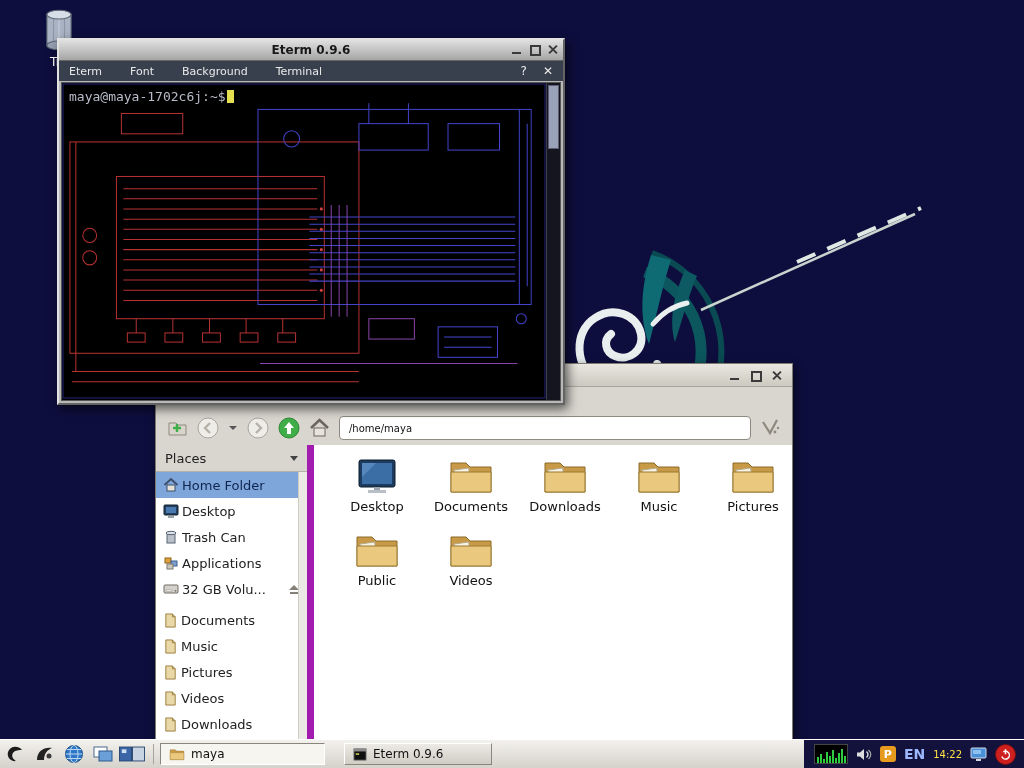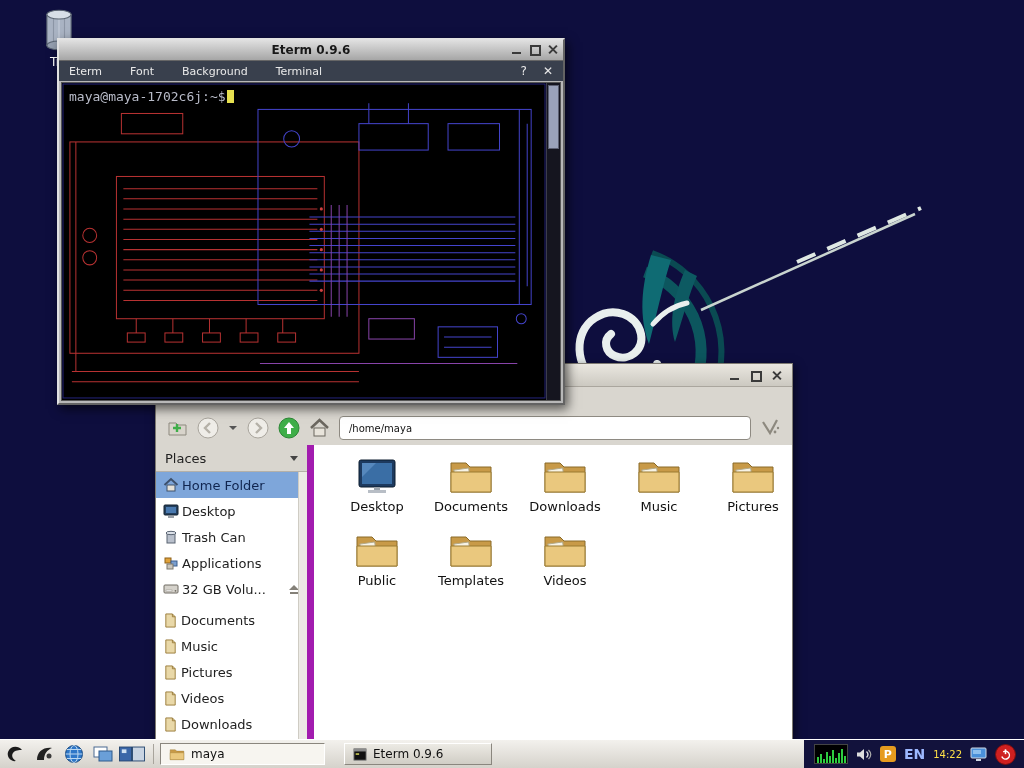--- a/index.html
+++ b/index.html
@@ -298,28 +298,20 @@
             </svg>
             <div class="flabel">Pictures</div>
           </div>
           <div class="cell">
             <svg width="46" height="38" viewBox="0 0 46 38">
               <path d="M3 5 h15 l4 4 h21 v25 h-40 z" fill="#c89a48" stroke="#8a6a28"></path>
               <rect x="7" y="11" width="15" height="19" fill="#f7f3e6" stroke="#b0a888" transform="rotate(-8 14 20)"></rect>
               <path d="M3 14 h40 v20 h-40 z" fill="#eac87e" stroke="#9a7a30"></path>
             </svg>
             <div class="flabel">Public</div>
-          </div>
-          <div class="cell">
-            <svg width="46" height="38" viewBox="0 0 46 38">
-              <path d="M3 5 h15 l4 4 h21 v25 h-40 z" fill="#c89a48" stroke="#8a6a28"></path>
-              <rect x="7" y="11" width="15" height="19" fill="#f7f3e6" stroke="#b0a888" transform="rotate(-8 14 20)"></rect>
-              <path d="M3 14 h40 v20 h-40 z" fill="#eac87e" stroke="#9a7a30"></path>
-            </svg>
-            <div class="flabel">Templates</div>
           </div>
           <div class="cell">
             <svg width="46" height="38" viewBox="0 0 46 38">
               <path d="M3 5 h15 l4 4 h21 v25 h-40 z" fill="#c89a48" stroke="#8a6a28"></path>
               <rect x="7" y="11" width="15" height="19" fill="#f7f3e6" stroke="#b0a888" transform="rotate(-8 14 20)"></rect>
               <path d="M3 14 h40 v20 h-40 z" fill="#eac87e" stroke="#9a7a30"></path>
             </svg>
             <div class="flabel">Videos</div>
           </div>
         </div>

